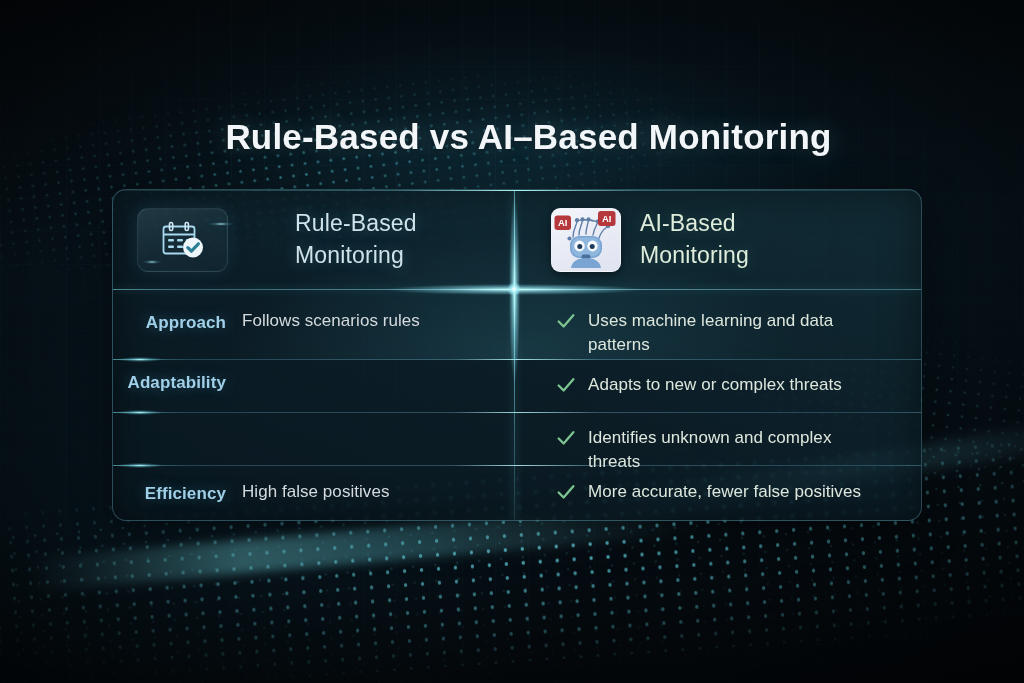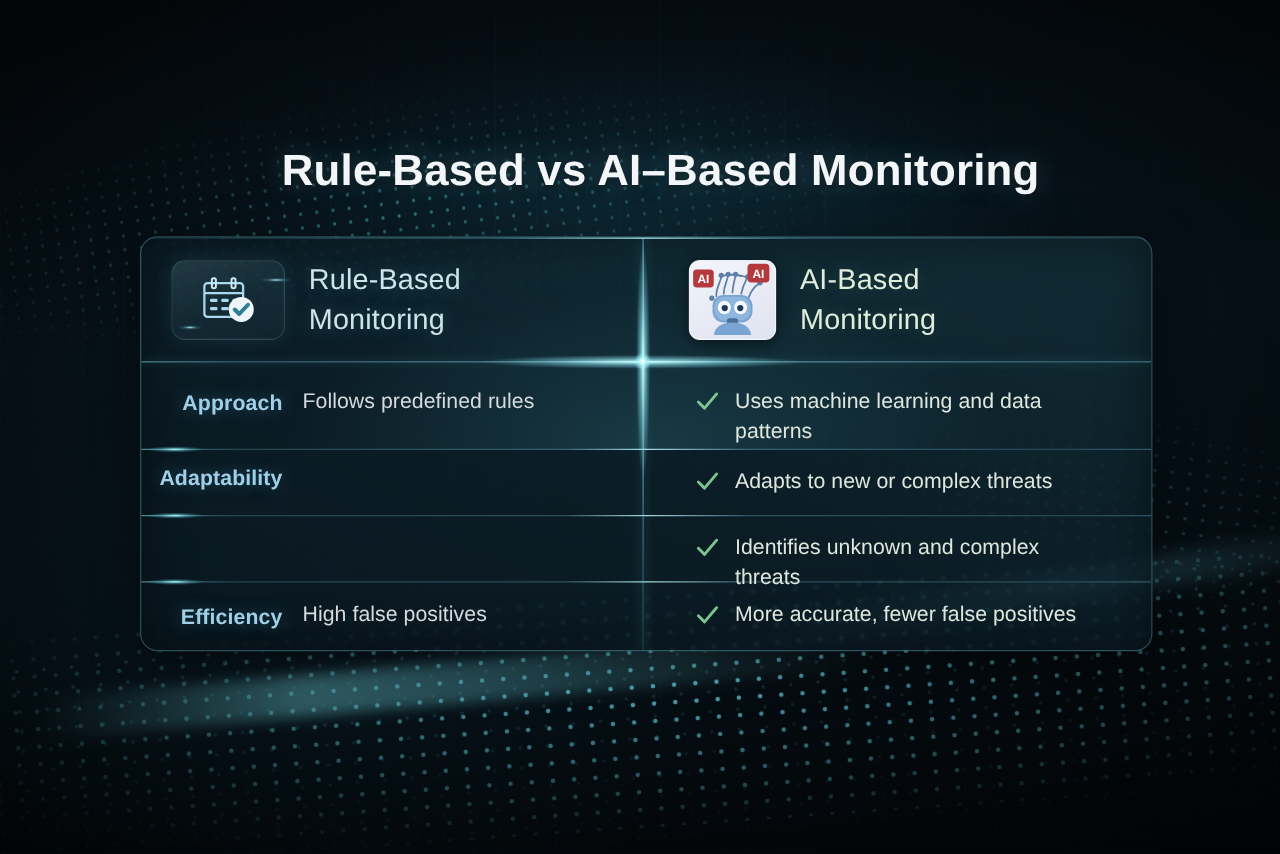--- a/index.html
+++ b/index.html
@@ -205,21 +205,21 @@
   }
 
   
   .hdr {
     position: absolute;
     top: 0;
     height: 99px;
     display: flex;
     align-items: center;
   }
-  .hdr.left  { left: 0;     width: 401px; padding-left: 24px; }
+  .hdr.left  { left: 0;     width: 401px; padding-left: 24px; gap: 48px; }
   .hdr.right { left: 402px; width: 406px; padding-left: 36px; }
 
   .icon-tile {
     width: 89px;
     height: 62px;
     border-radius: 11px;
     background: linear-gradient(160deg, rgba(148,205,220,0.17) 0%, rgba(110,175,195,0.09) 55%, rgba(90,150,170,0.06) 100%);
     border: 1px solid rgba(150,215,230,0.13);
     box-shadow: 0 0 18px rgba(110,200,225,0.10), 0 0 0 1px rgba(255,255,255,0.02) inset;
     display: flex;
@@ -392,21 +392,21 @@
     <div class="sep" style="top:275px">
       <span class="sep-spark" style="left:4px"></span>
     </div>
 
     <div class="divider-v"></div>
     <div class="cross-glow"></div>
     <div class="cross-core"></div>
 
     <div class="row-left" style="top:119px">
       <div class="row-label">Approach</div>
-      <div class="row-value">Follows predefined rules</div>
+      <div class="row-value">Follows scenarios rules</div>
     </div>
     <div class="row-right" style="top:119px">
       <svg class="check" viewBox="0 0 24 24">
         <path d="M4 12.6 L9.4 18 L20 5.6" fill="none" stroke="#7cc490" stroke-width="2.5" stroke-linecap="round" stroke-linejoin="round"></path>
       </svg>
       <div class="row-value">Uses machine learning and data patterns</div>
     </div>
 
     <div class="row-left" style="top:183px">
       <div class="row-label">Adaptability</div>

